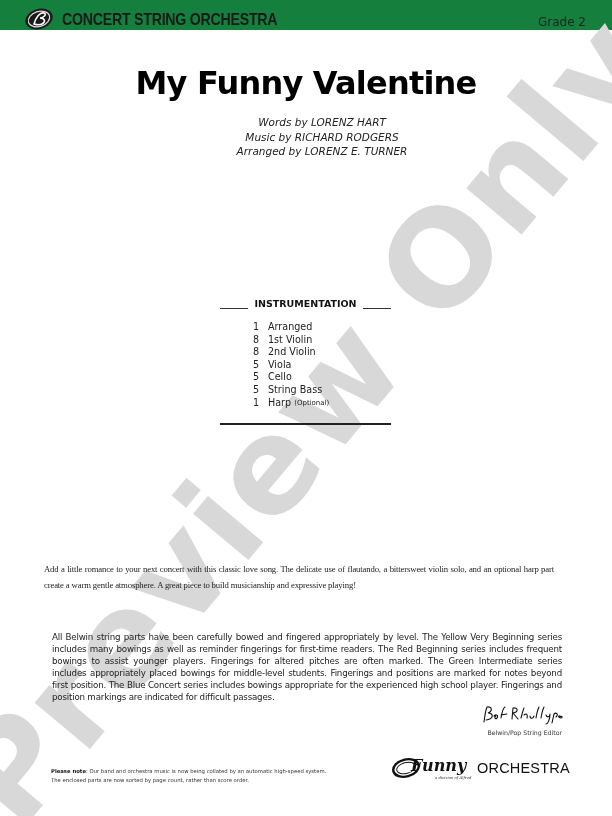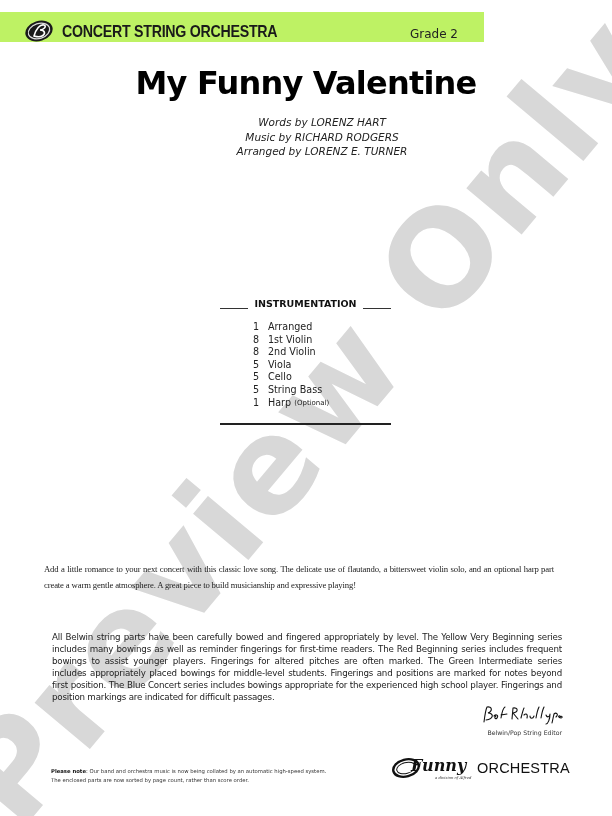--- a/index.html
+++ b/index.html
@@ -1,21 +1,21 @@
 <!DOCTYPE html>
 <html><head>
 <meta charset="utf-8">
 <style>
   * { box-sizing: border-box; margin: 0; padding: 0; }
   html, body { width: 612px; height: 816px; background: #ffffff; overflow: hidden; }
   body { position: relative; font-family: "DejaVu Sans", "Liberation Sans", sans-serif; color: #111; }
 
   .header-band {
-    position: absolute; left: 0; top: 12px; width: 484px; height: 30px;
-    background: #bef264;
+    position: absolute; left: 0; top: 0; width: 612px; height: 30px;
+    background: #15803d;
   }
   .series-logo {
     position: absolute; left: 23px; top: 7px; width: 32px; height: 24px;
   }
   .series-title {
     position: absolute; left: 62px; top: 10px;
     font-family: "Liberation Sans", sans-serif; font-weight: bold;
     font-size: 16.5px; letter-spacing: -0.3px; color: #1a1a1a;
     transform: scaleX(0.86); transform-origin: left center;
   }

